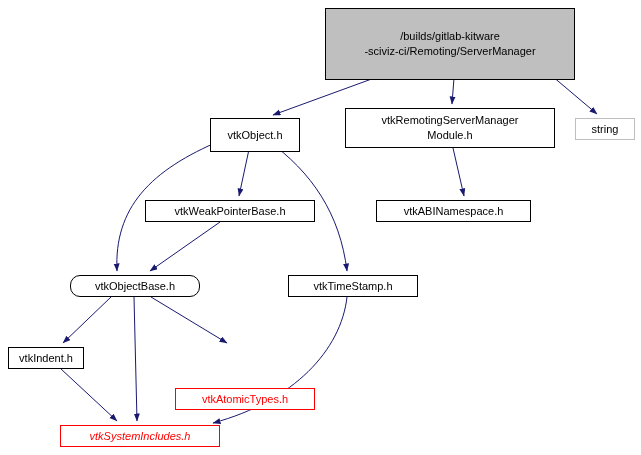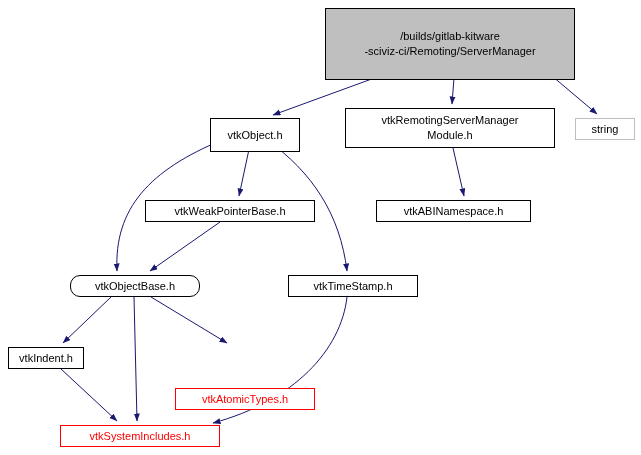--- a/index.html
+++ b/index.html
@@ -115,17 +115,17 @@
   </div>
 
   <div class="node" style="left:8px; top:347px; width:76px; height:22px;">
     <span>vtkIndent.h</span>
   </div>
 
   <div class="node truncated" style="left:175px; top:347px; width:140px; height:22px;margin-top:41px;">
     <span>vtkAtomicTypes.h</span>
   </div>
 
-  <div class="node truncated" style="left:60px; top:425px; width:160px; height:22px;">
+  <div class="node truncated" style="left:60px; top:425px; width:160px; height:22px;font-style:italic;">
     <span>vtkSystemIncludes.h</span>
   </div>
 
 </div>
 
 </body></html>

